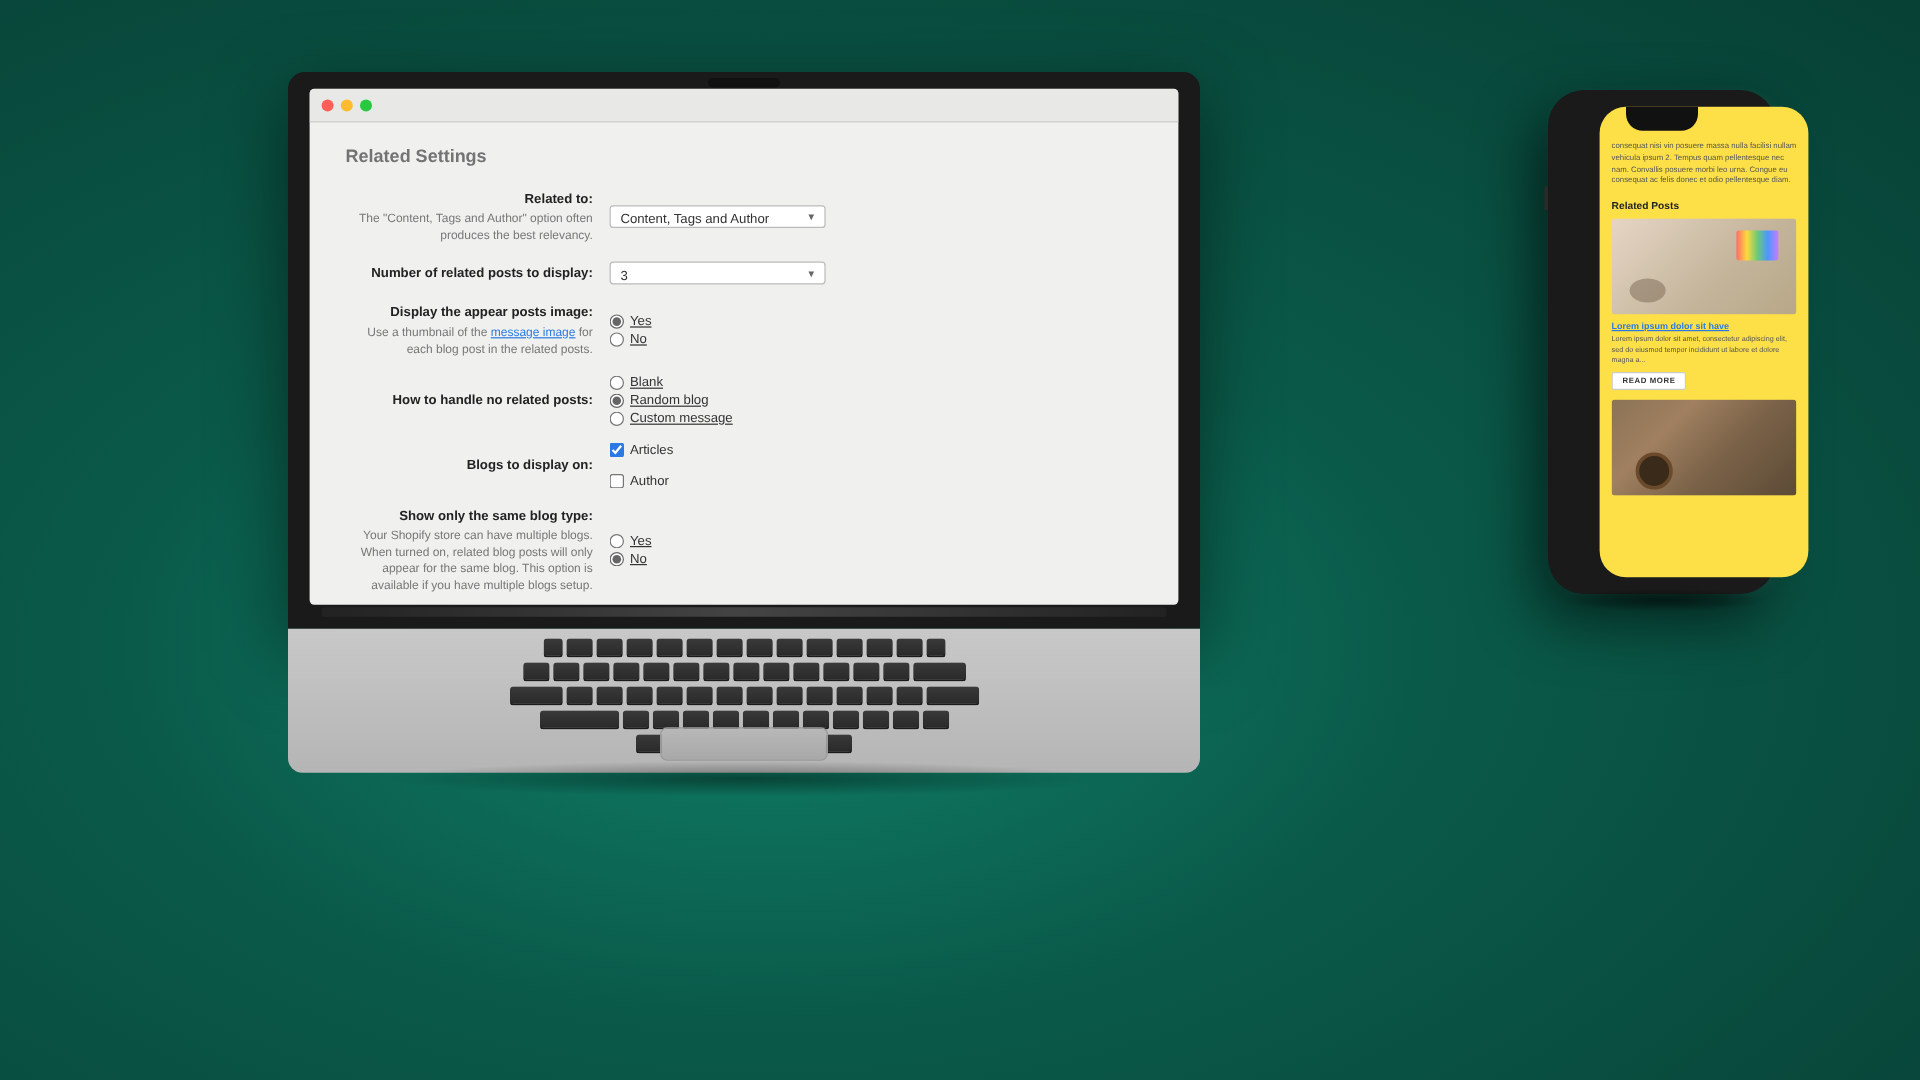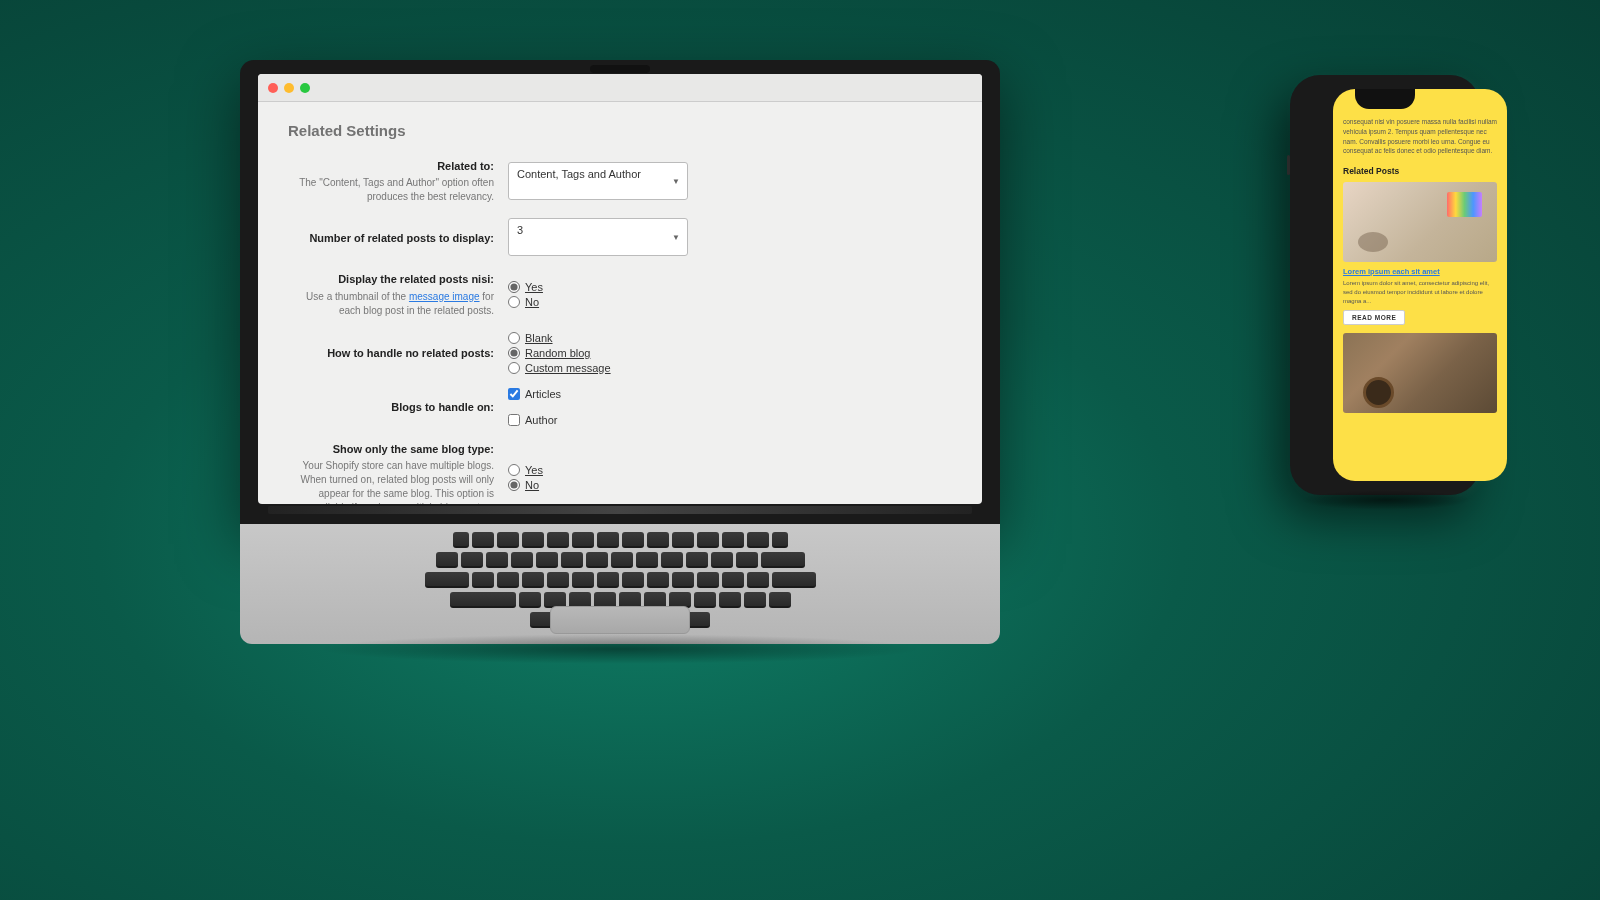--- a/index.html
+++ b/index.html
@@ -138,21 +138,21 @@
       right: 8px;
       top: 50%;
       transform: translateY(-50%);
       font-size: 8px;
       color: #666;
       pointer-events: none;
     }
 
     .dropdown-wrapper select {
       width: 100%;
-      padding: 5px 28px 19px 8px;
+      padding: 5px 28px 0 8px;
       font-size: 11px;
       border: 1px solid #bbb;
       border-radius: 3px;
       background: #fff;
       appearance: none;
       color: #333;
       cursor: pointer;
     }
 
     
@@ -484,21 +484,21 @@
                 <option selected="">3</option>
                 <option>4</option>
                 <option>5</option>
               </select>
             </div>
           </div>
         </div>
 
         <div class="setting-row">
           <div class="setting-label">
-            <strong>Display the related posts nisi:</strong>
+            <strong>Display the appear posts image:</strong>
             <span class="sublabel">Use a thumbnail of the <a href="#">message image</a> for each blog post in the related posts.</span>
           </div>
           <div class="setting-control">
             <div class="radio-group">
               <label class="radio-item">
                 <input type="radio" name="display_image" checked="" style="">
                 <span>Yes</span>
               </label>
               <label class="radio-item">
                 <input type="radio" name="display_image" style="">
@@ -525,21 +525,21 @@
               <label class="radio-item">
                 <input type="radio" name="no_related" style="">
                 <span>Custom message</span>
               </label>
             </div>
           </div>
         </div>
 
         <div class="setting-row">
           <div class="setting-label">
-            <strong>Blogs to handle on:</strong>
+            <strong>Blogs to display on:</strong>
           </div>
           <div class="setting-control">
             <div class="checkbox-group">
               <label class="checkbox-item">
                 <input type="checkbox" checked="" style="">
                 <span>Articles</span>
               </label>
               <label class="checkbox-item">
                 <input type="checkbox" style="">
                 <span>Author</span>
@@ -658,21 +658,21 @@
       <div class="phone-content">
 
         <div class="phone-lorem-top">consequat nisi vin posuere massa nulla facilisi nullam vehicula ipsum 2. Tempus quam pellentesque nec nam. Convallis posuere morbi leo urna. Congue eu consequat ac felis donec et odio pellentesque diam.</div>
 
         <div class="phone-related-title">Related Posts</div>
 
         <div class="phone-card">
           <div class="phone-card-img">
             <div class="phone-img-1"></div>
           </div>
-          <div class="phone-card-title">Lorem ipsum each sit amet</div>
+          <div class="phone-card-title">Lorem ipsum dolor sit have</div>
           <div class="phone-card-text">Lorem ipsum dolor sit amet, consectetur adipiscing elit, sed do eiusmod tempor incididunt ut labore et dolore magna a...</div>
           <div class="phone-read-more">READ MORE</div>
         </div>
 
         <div class="phone-card">
           <div class="phone-card-img">
             <div class="phone-img-2"></div>
           </div>
         </div>
 

